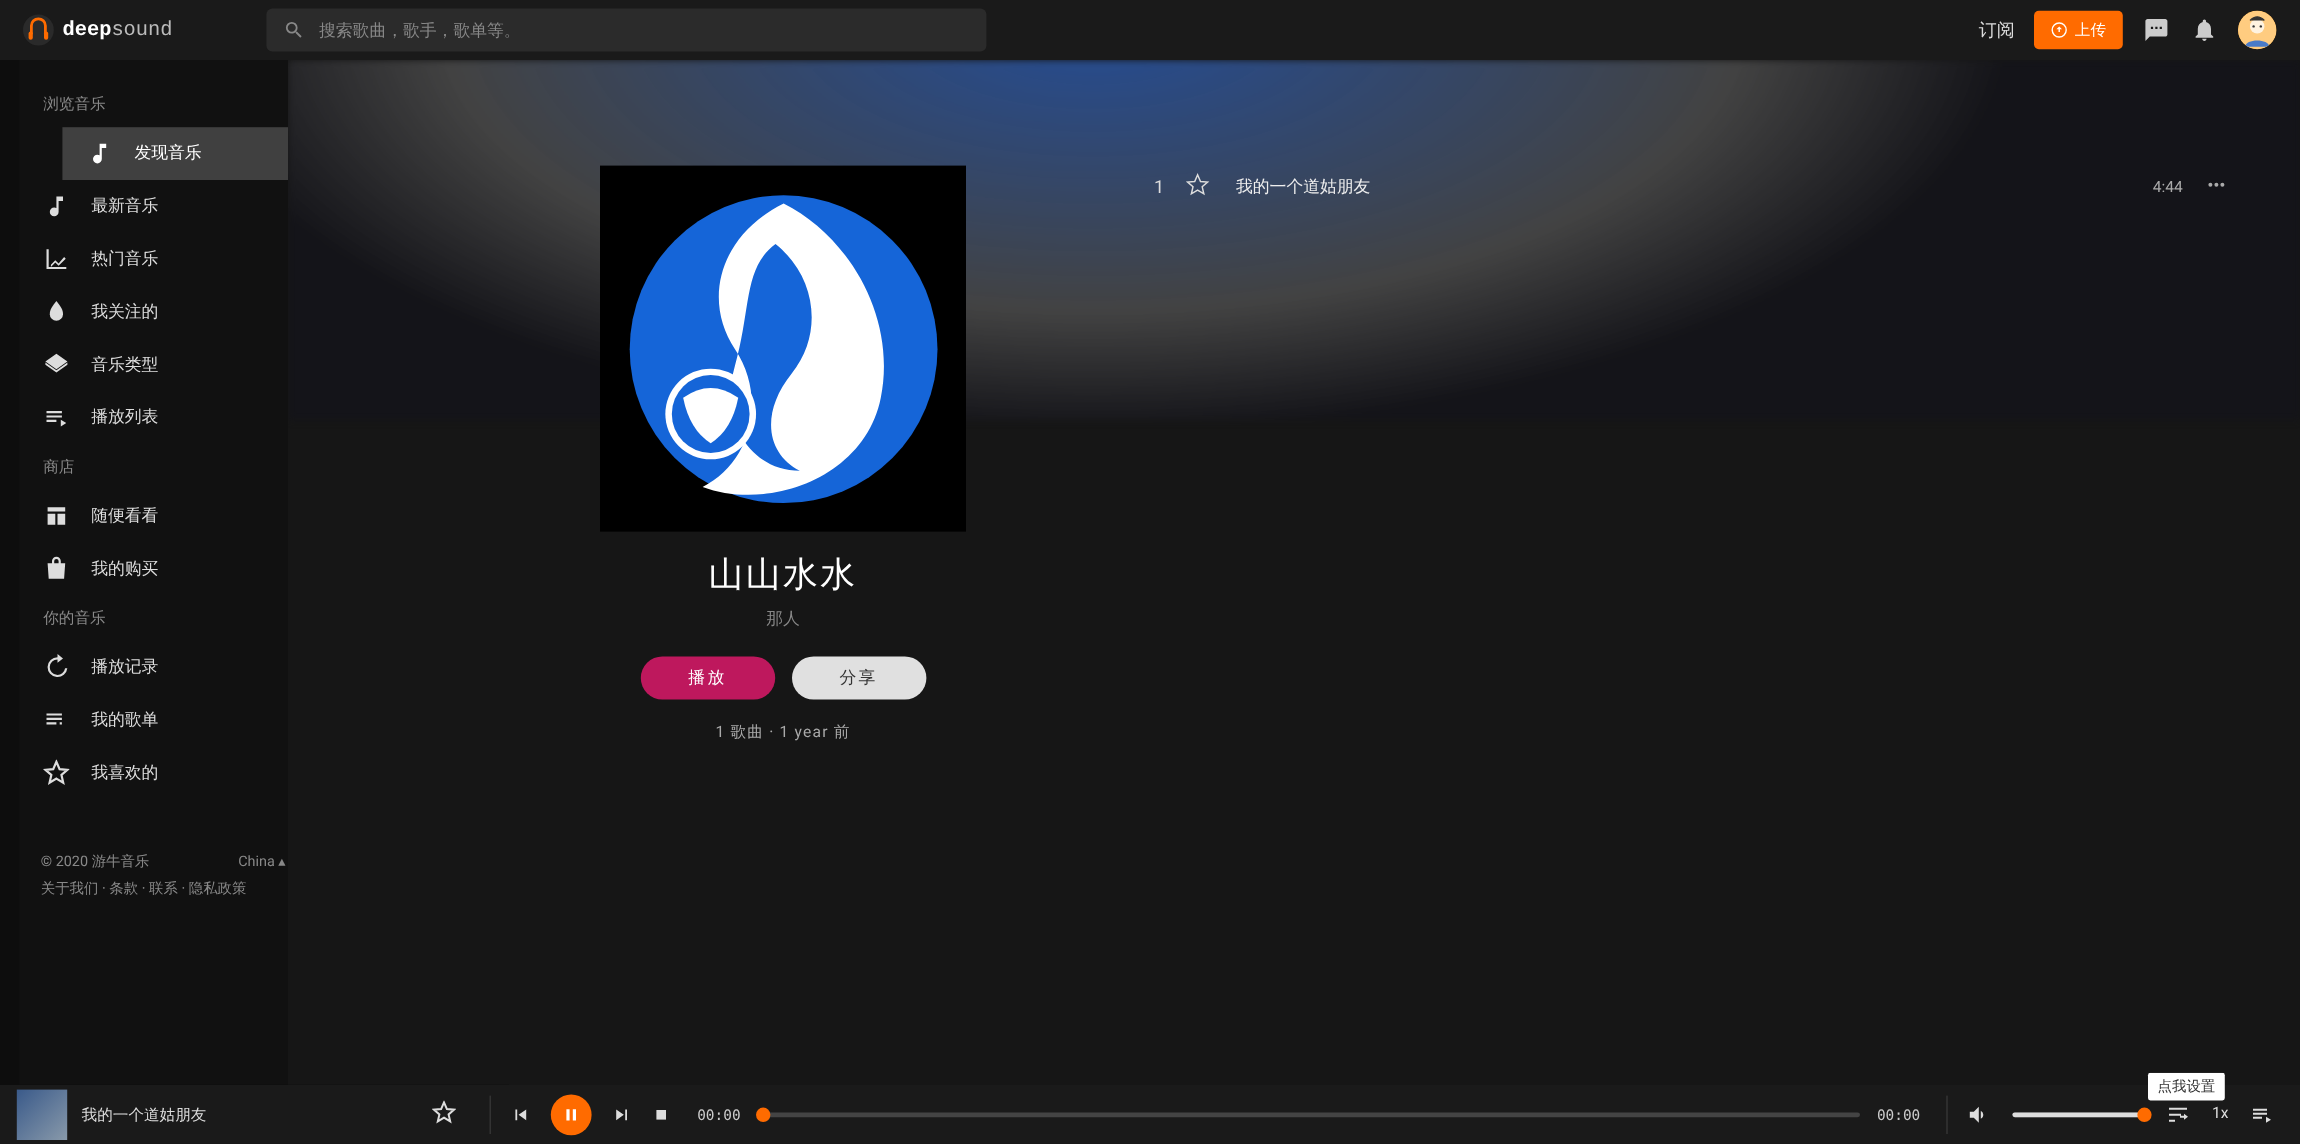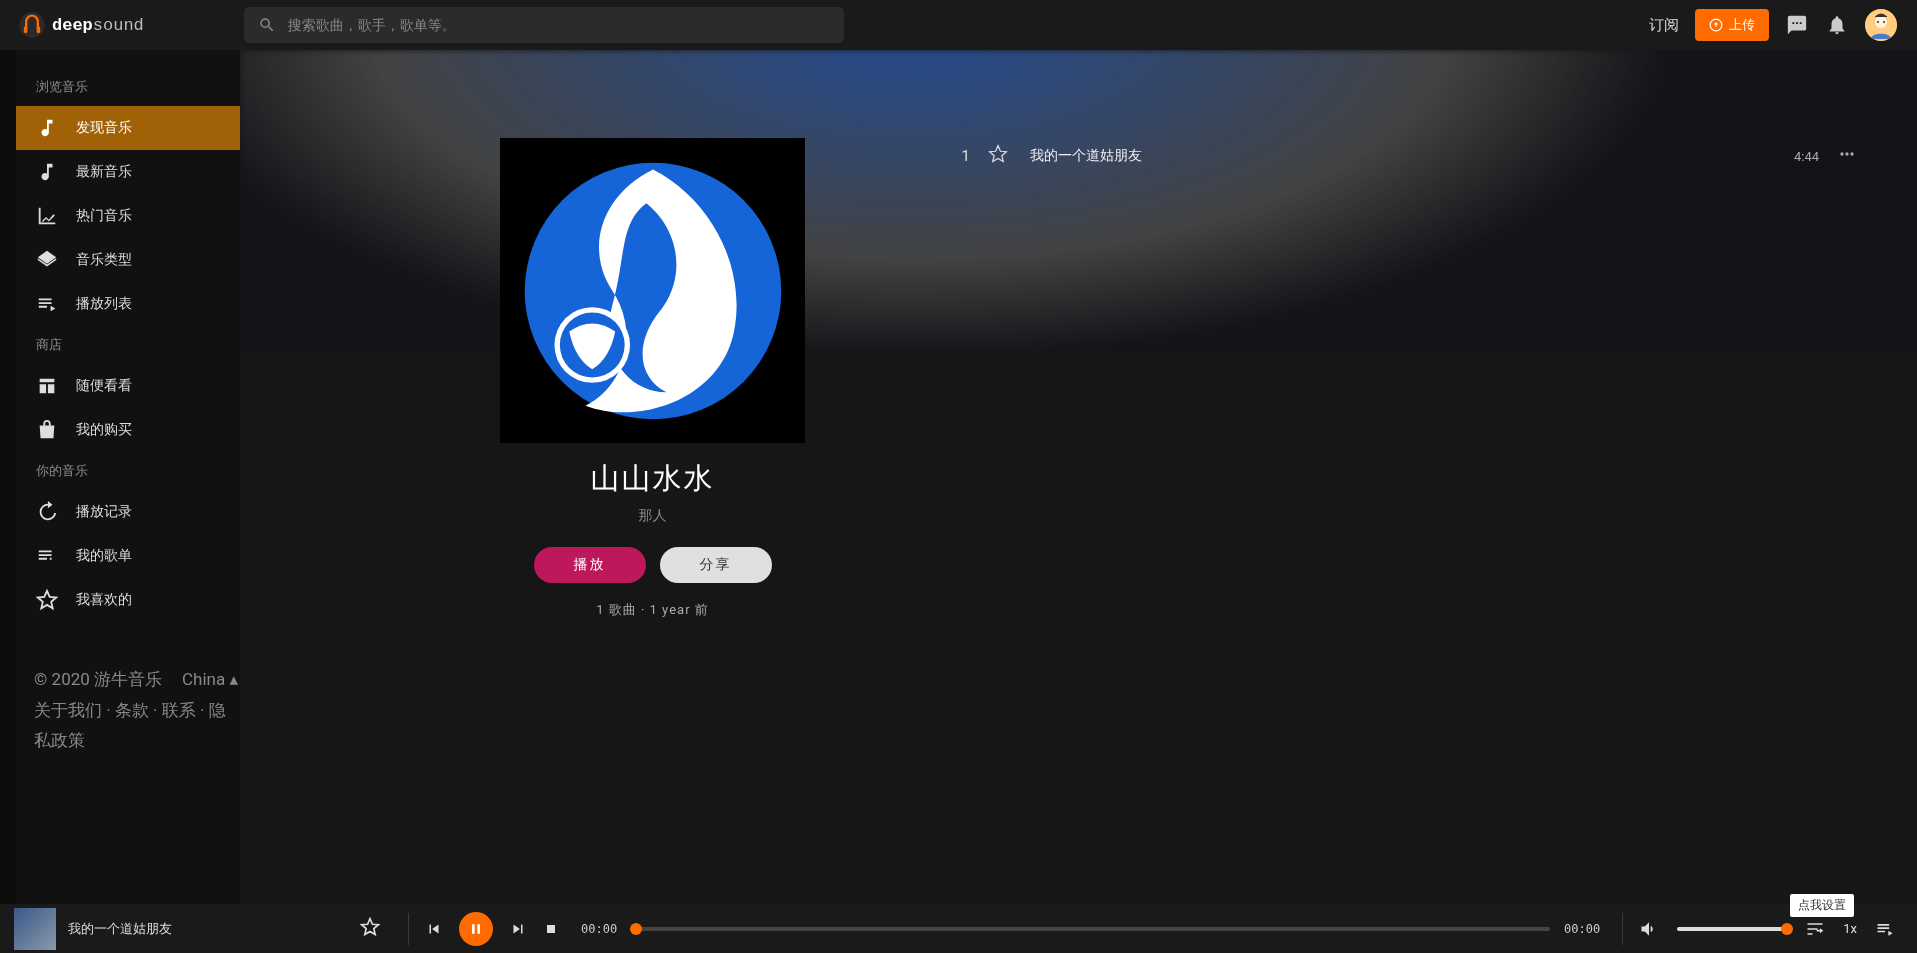--- a/index.html
+++ b/index.html
@@ -4,39 +4,39 @@
 <style>
 * { margin:0; padding:0; box-sizing:border-box; }
 body { font-family:-apple-system,BlinkMacSystemFont,"Segoe UI",Roboto,Helvetica,Arial,sans-serif; background:#0d0d0d; color:#fff; overflow:hidden; width:1917px; height:953px; position:relative; }
 
 
 .header { position:fixed; top:0; left:0; right:0; height:50px; background:#1a1a1a; display:flex; align-items:center; z-index:100; }
 .logo { display:flex; align-items:center; margin-left:18px; gap:6px;font-family:Liberation Mono, monospace; }
 .logo-icon { width:28px; height:28px; }
 .logo-text { font-weight:700; font-size:17px; color:#fff; }
 .logo-text .light { font-weight:400; color:#bbb; }
-.search-box { margin-left:100px; width:600px; height:36px; background:#2b2b2b; border-radius:5px; display:flex; align-items:center; padding:0 14px; gap:12px; }
+.search-box { margin-left:78px; width:600px; height:36px; background:#2b2b2b; border-radius:5px; display:flex; align-items:center; padding:0 14px; gap:12px; }
 .search-box svg { fill:#888; }
 .search-input { background:transparent; border:none; outline:none; color:#ccc; font-size:14px; flex:1; }
 .search-input::placeholder { color:#888; }
 .header-right { margin-left:auto; display:flex; align-items:center; gap:16px; margin-right:20px; }
 .subscribe { color:#ddd; font-size:15px; cursor:pointer; }
 .upload-btn { background:#ff6b00; color:#fff; border:none; border-radius:4px; padding:7px 14px; font-size:13px; display:flex; align-items:center; gap:6px; cursor:pointer; }
 .upload-btn svg { fill:#fff; }
 .icon-btn { width:24px; height:24px; cursor:pointer; display:flex; align-items:center; justify-content:center; }
 .icon-btn svg { fill:#ccc; }
 .avatar { width:32px; height:32px; border-radius:50%; background:#ffb347; position:relative; overflow:hidden; cursor:pointer; }
 
 
 .sidebar { position:fixed; top:50px; left:16px; bottom:49px; width:240px; background:#111; overflow-y:auto; padding-top:18px; }
 .section-title { color:#888; font-size:13px; padding:10px 20px; }
 .nav-item { display:flex; align-items:center; gap:18px; padding:11px 20px; color:#ddd; font-size:14px; cursor:pointer; }
-.nav-item.active { background:#a16207; color:#fff; }
+.nav-item.active { background:#404040; color:#fff;margin-left:36px; }
 .nav-item svg { fill:currentColor; width:22px; height:22px; }
-.sidebar-footer { margin-top:30px; padding:12px 18px; color:#888; font-size:17px; line-height:1.8; }
+.sidebar-footer { margin-top:30px; padding:12px 18px; color:#888; font-size:12px; line-height:1.8; }
 .sidebar-footer .row1 { display:flex; justify-content:space-between; }
 .sidebar-footer a { color:#888; text-decoration:none; cursor:pointer; }
 
 
 .main { position:fixed; top:50px; left:240px; right:0; bottom:49px; overflow:auto; background:#161616; }
 .hero-bg { position:absolute; top:0; left:0; right:0; height:300px; background:radial-gradient(ellipse 900px 400px at 40% -10%, rgba(40,90,180,0.8), rgba(200,200,200,0.25) 60%, rgba(20,20,25,0.95) 85%); filter:blur(3px); }
 .album-panel { position:relative; margin-left:260px; margin-top:88px; width:305px; text-align:center; }
 .album-cover { width:305px; height:305px; background:#000; display:flex; align-items:center; justify-content:center; }
 .album-title { font-size:29px; font-weight:400; margin-top:16px; color:#fff; letter-spacing:2px; }
 .album-artist { color:#888; font-size:14px; margin-top:8px; }
@@ -142,20 +142,26 @@
       <span>最新音乐</span>
     </div>
   <div class="nav-item">
       <svg viewBox="0 0 24 24">
         <path d="M3 3v18h18v-2H5V3H3zm4 14l4-4 3 3 5-6 1.5 1.5L14 18l-3-3-4 4z"></path>
       </svg>
       <span>热门音乐</span>
     </div>
   <div class="nav-item">
       <svg viewBox="0 0 24 24">
+        <path d="M12 2C8 7 6 10 6 14a6 6 0 0 0 12 0c0-4-2-7-6-12z"></path>
+      </svg>
+      <span>我关注的</span>
+    </div>
+  <div class="nav-item">
+      <svg viewBox="0 0 24 24">
         <path d="M12 2L2 9l10 7 10-7-10-7zm0 15L2 10v2l10 7 10-7v-2l-10 7z"></path>
       </svg>
       <span>音乐类型</span>
     </div>
   <div class="nav-item">
       <svg viewBox="0 0 24 24">
         <path d="M3 6h14v2H3zm0 4h14v2H3zm0 4h9v2H3zm13 0v6l5-3z"></path>
       </svg>
       <span>播放列表</span>
     </div>

